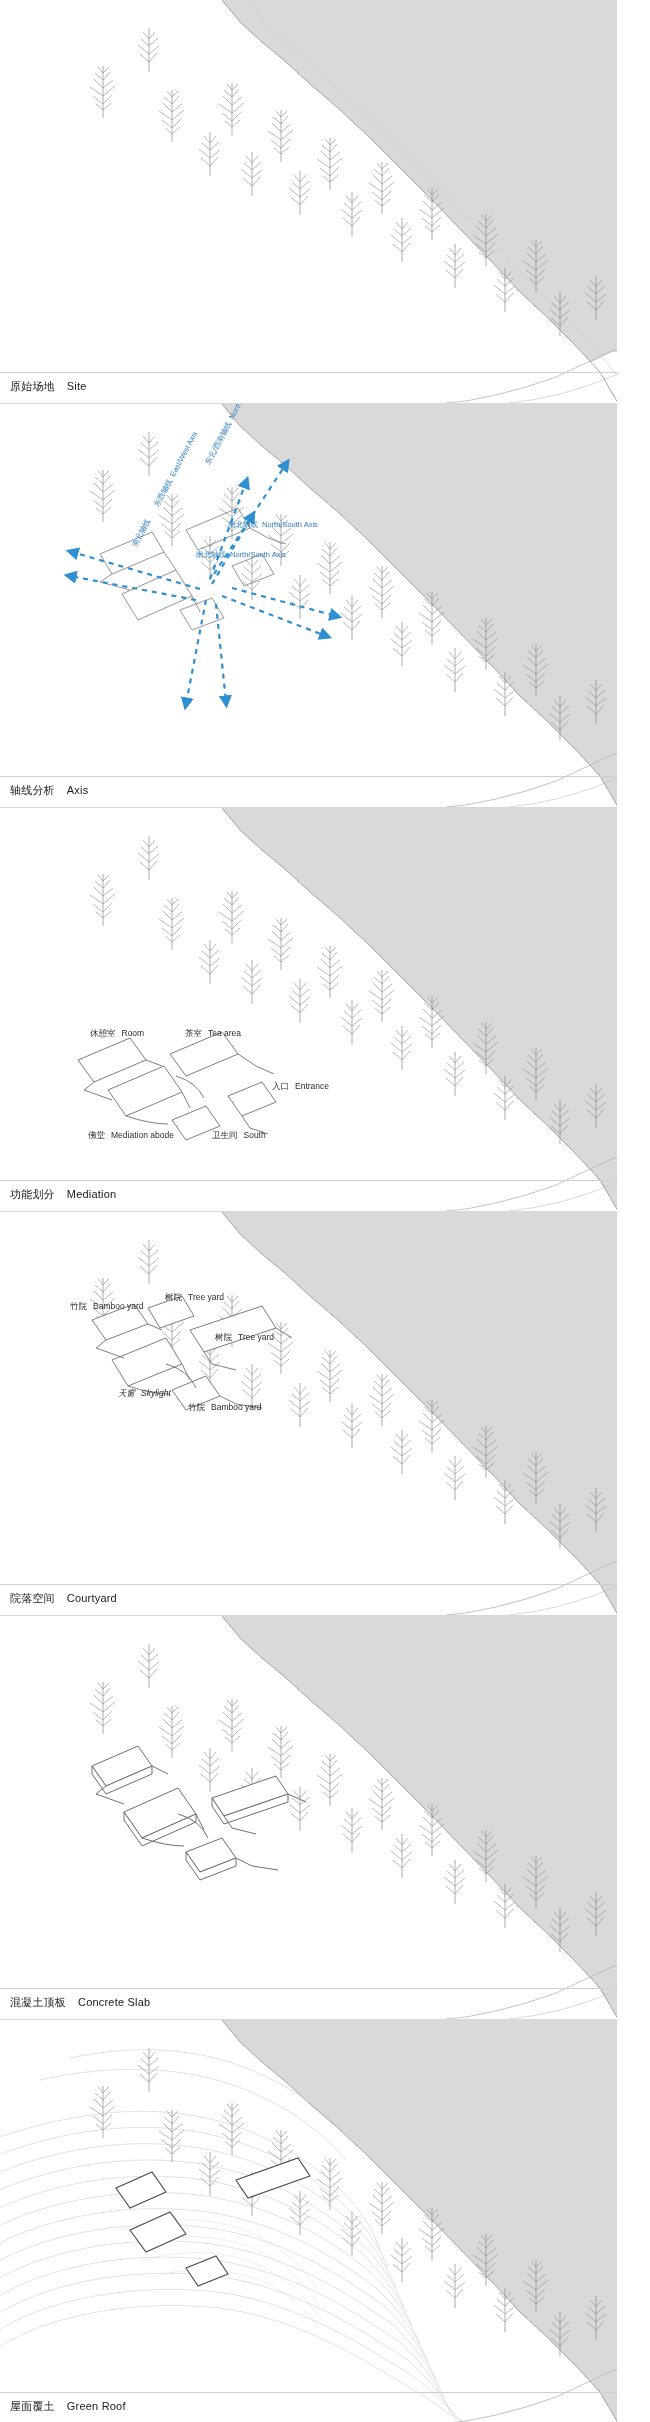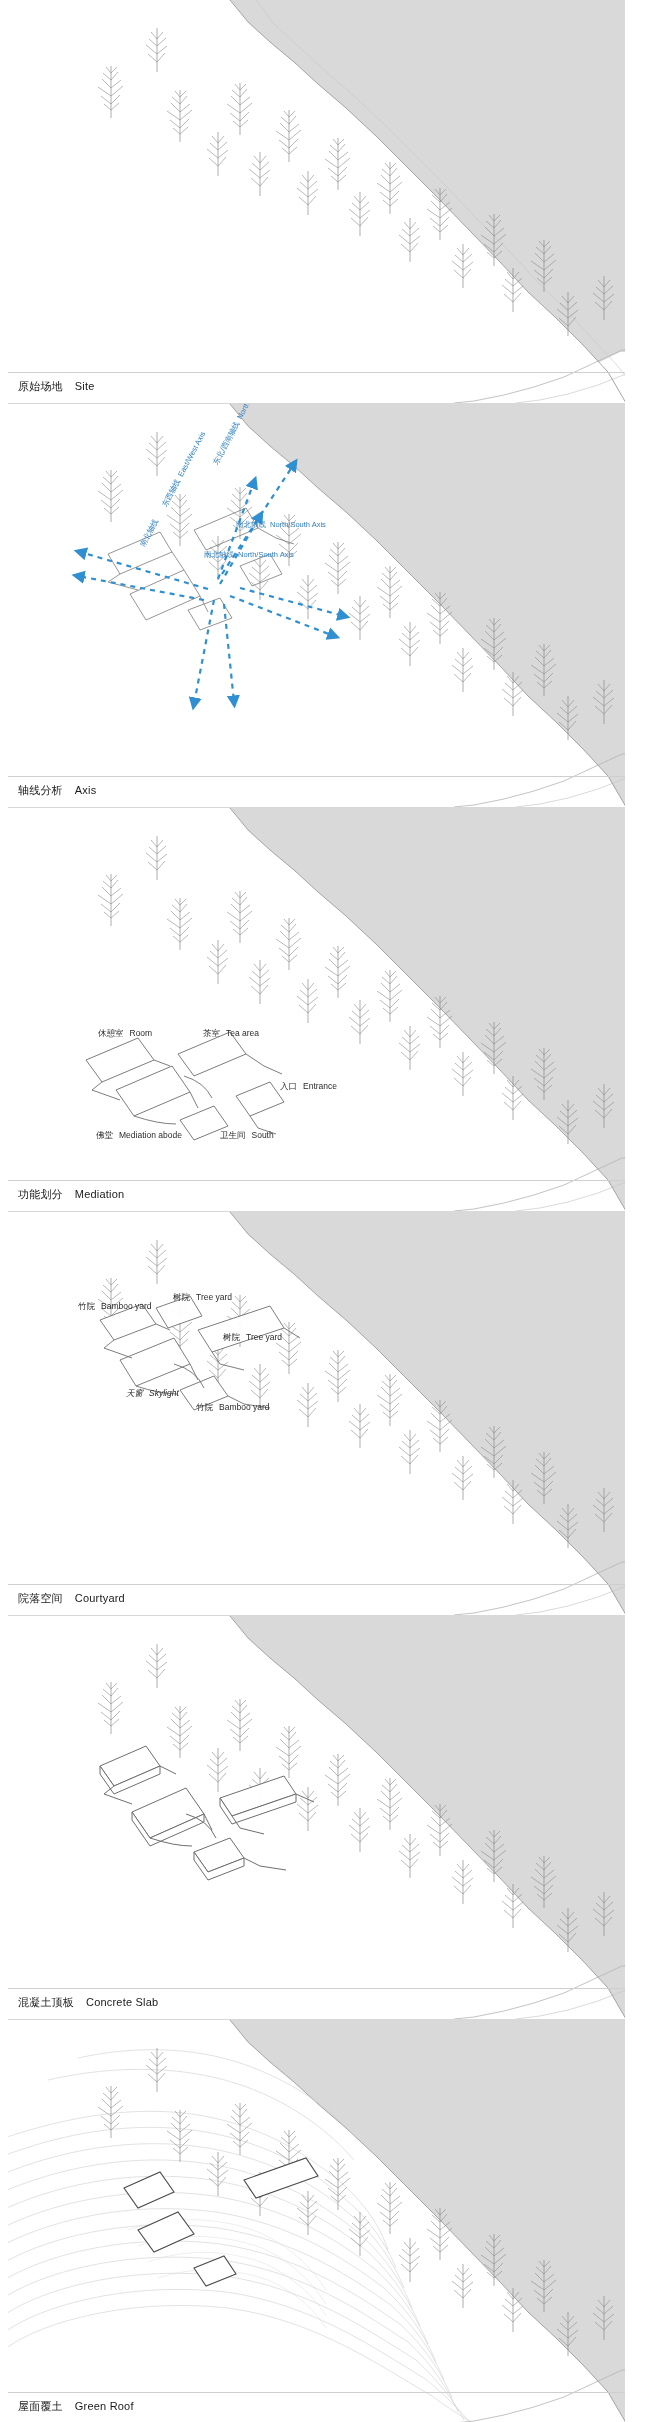--- a/index.html
+++ b/index.html
@@ -1,17 +1,17 @@
 <!DOCTYPE html>
 <html><head>
 <meta charset="utf-8">
 <style>
   html,body{margin:0;padding:0;background:#ffffff;}
   body{font-family:"Liberation Sans", sans-serif;}
-  #page{width:617px;height:2422px;position:relative;background:#fff;overflow:hidden;padding-left:8px;}
+  #page{width:617px;height:2422px;position:relative;background:#fff;overflow:hidden;}
   .panel{position:relative;width:650px;height:403px;overflow:hidden;background:#ffffff;}
   .panel + .panel{border-top:1px solid #d8d8d8;}
   .panel svg{position:absolute;left:0;top:0;width:650px;height:403px;}
   .caption{position:absolute;left:10px;bottom:9px;font-size:11px;color:#1a1a1a;letter-spacing:0.2px;white-space:nowrap;}
   .caption .cn{font-family:"DejaVu Sans", sans-serif;}
   .caption .en{margin-left:12px;}
   .capline{position:absolute;left:0;right:0;bottom:30px;height:1px;background:#cfcfcf;}
   .lbl{position:absolute;font-size:8.5px;color:#2b2b2b;white-space:nowrap;}
   .lbl .cn{font-family:"DejaVu Sans", sans-serif;}
   .lbl .en{margin-left:6px;}
@@ -211,21 +211,21 @@
         <path d="M94,274 L84,282 L112,292"></path>
         <path d="M176,268 Q196,274 204,290"></path>
         <path d="M242,308 L250,320 L268,326"></path>
         <path d="M126,308 Q150,316 168,316"></path>
       </g>
     </svg>
 
     <div class="lbl" style="left:90px;top:220px;">
       <span class="cn">休憩室</span><span class="en">Room</span>
     </div>
-    <div class="lbl" style="left:195px;top:220px;">
+    <div class="lbl" style="left:185px;top:220px;">
       <span class="cn">茶室</span><span class="en">Tea area</span>
     </div>
     <div class="lbl" style="left:272px;top:273px;">
       <span class="cn">入口</span><span class="en">Entrance</span>
     </div>
     <div class="lbl" style="left:88px;top:322px;">
       <span class="cn">佛堂</span><span class="en">Mediation abode</span>
     </div>
     <div class="lbl" style="left:212px;top:322px;">
       <span class="cn">卫生间</span><span class="en">South</span>

